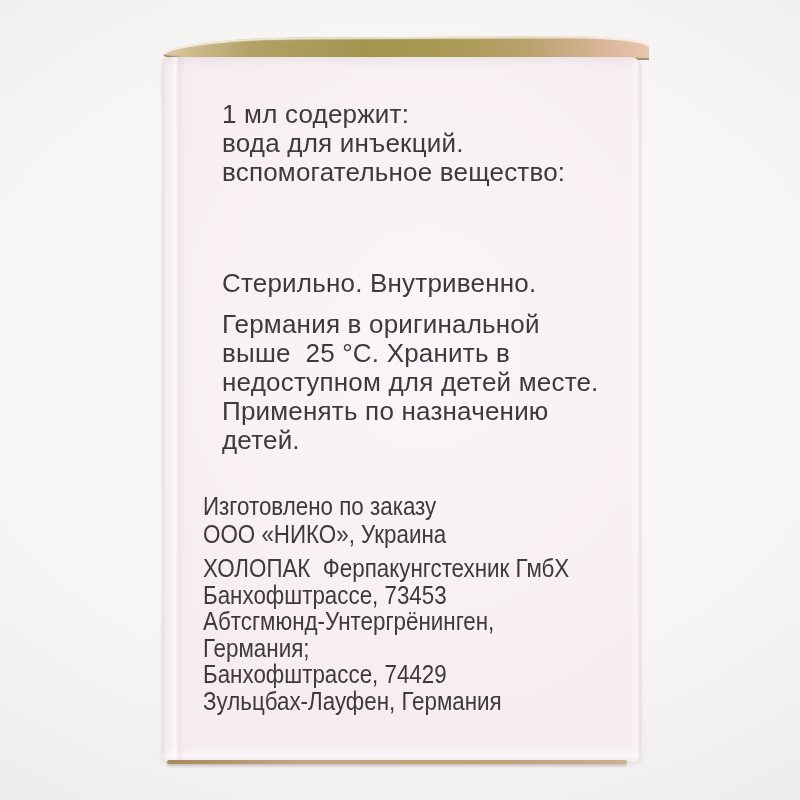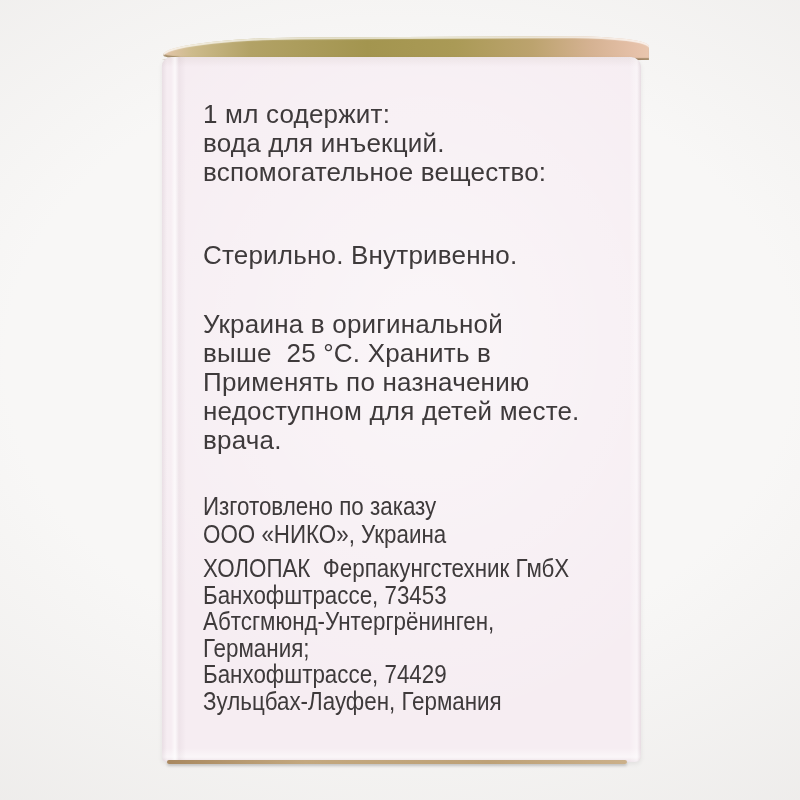--- a/index.html
+++ b/index.html
@@ -49,24 +49,24 @@
   }
   
   .bottom-edge {
     position: absolute; left: 5px; right: 14px; top: 703px; height: 4px;
     background: linear-gradient(90deg, #a8885f, #c3a87f 30%, #bda177 70%, #cbb08a);
     border-radius: 2px;
     box-shadow: 0 2px 3px rgba(0,0,0,0.18);
   }
   .text-block { position: absolute; left: 41px; color: #3e3a3b; }
   .line { white-space: pre-wrap; }
-  .size-main { font-size: 26px; line-height: 29px; letter-spacing: 0.2px; }
+  .size-main { font-size: 26px; line-height: 29px; letter-spacing: 0.2px; margin-left: 19px; }
   .condensed { transform: scaleX(0.86); transform-origin: left top; }
   .blk-composition { top: 43px; }
-  .blk-sterile     { top: 184px; text-align: right; }
+  .blk-sterile     { top: 212px; text-align: right; }
   .blk-storage     { top: 253px; }
   .blk-ordered     { top: 436px; font-size: 26px; line-height: 27.5px; }
   .blk-manufacturer{ top: 498px; font-size: 26px; line-height: 26.5px; }
 </style>
 </head>
 <body>
 
 <div class="photo">
   <div class="box">
     <div class="flap"></div>
@@ -77,25 +77,25 @@
         <div class="line">1 мл содержит:</div>
         <div class="line">вода для инъекций.</div>
         <div class="line">вспомогательное вещество:</div>
       </div>
 
       <div class="text-block size-main blk-sterile">
         <div class="line">Стерильно. Внутривенно.</div>
       </div>
 
       <div class="text-block size-main blk-storage">
-        <div class="line">Украина в оригинальной</div>
+        <div class="line">Германия в оригинальной</div>
         <div class="line">выше  25 °С. Хранить в</div>
+        <div class="line">недоступном для детей месте.</div>
         <div class="line">Применять по назначению</div>
-        <div class="line">недоступном для детей месте.</div>
-        <div class="line">врача.</div>
+        <div class="line">детей.</div>
       </div>
 
       <div class="text-block condensed blk-ordered">
         <div class="line">Изготовлено по заказу</div>
         <div class="line">ООО «НИКО», Украина</div>
       </div>
 
       <div class="text-block condensed blk-manufacturer">
         <div class="line">ХОЛОПАК  Ферпакунгстехник ГмбХ</div>
         <div class="line">Банхофштрассе, 73453</div>

